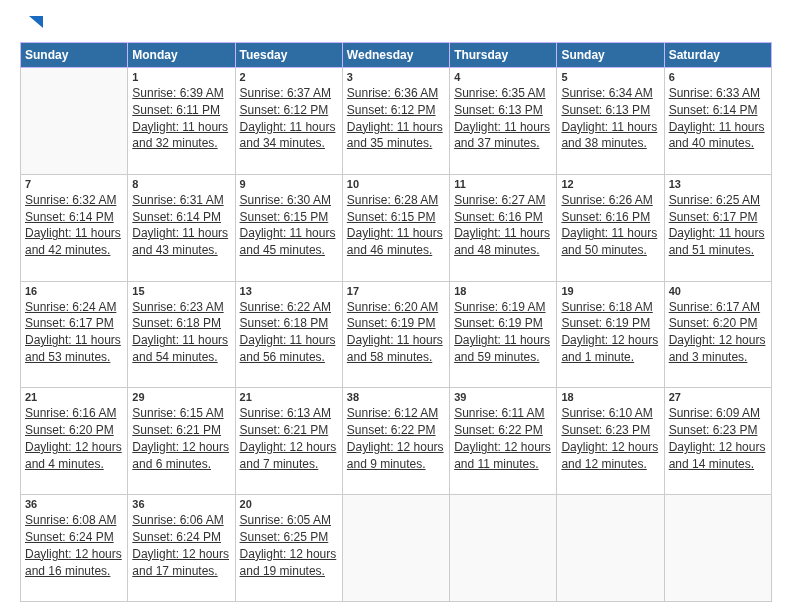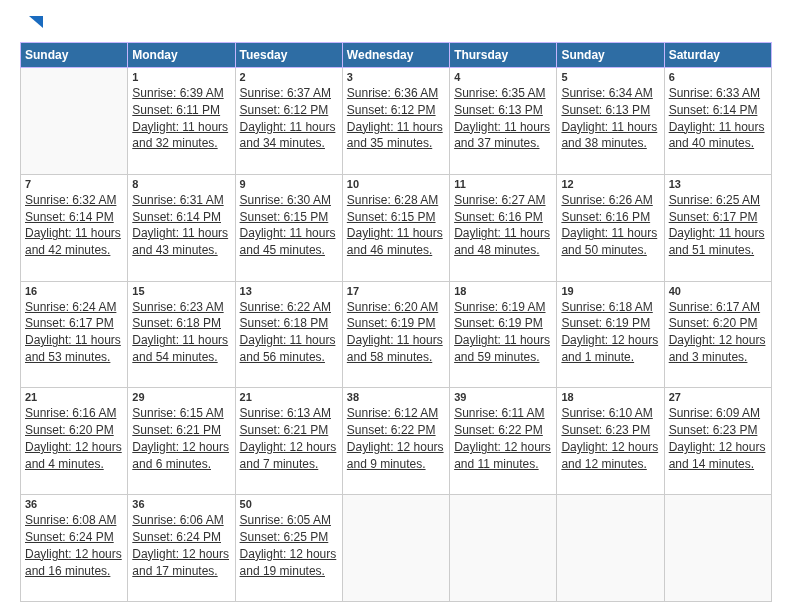--- a/index.html
+++ b/index.html
@@ -244,21 +244,21 @@
         <tr>
           <td>
             <span class="day-num">36</span>
             <div class="day-info">Sunrise: 6:08 AM<br>Sunset: 6:24 PM<br>Daylight: 12 hours<br>and 16 minutes.</div>
           </td>
           <td>
             <span class="day-num">36</span>
             <div class="day-info">Sunrise: 6:06 AM<br>Sunset: 6:24 PM<br>Daylight: 12 hours<br>and 17 minutes.</div>
           </td>
           <td>
-            <span class="day-num">50</span>
+            <span class="day-num">20</span>
             <div class="day-info">Sunrise: 6:05 AM<br>Sunset: 6:25 PM<br>Daylight: 12 hours<br>and 19 minutes.</div>
           </td>
           <td class="empty"></td>
           <td class="empty"></td>
           <td class="empty"></td>
           <td class="empty"></td>
         </tr>
       </tbody>
   </table>
 </div>

